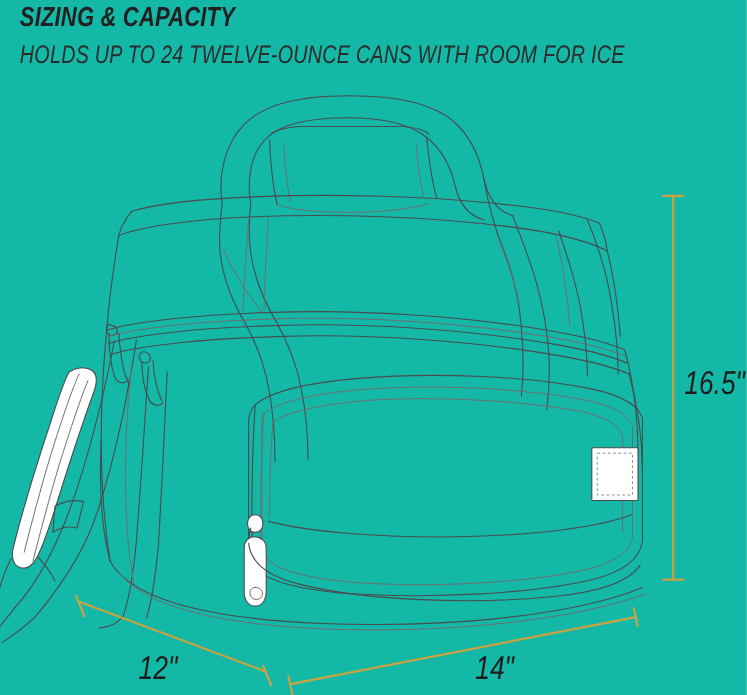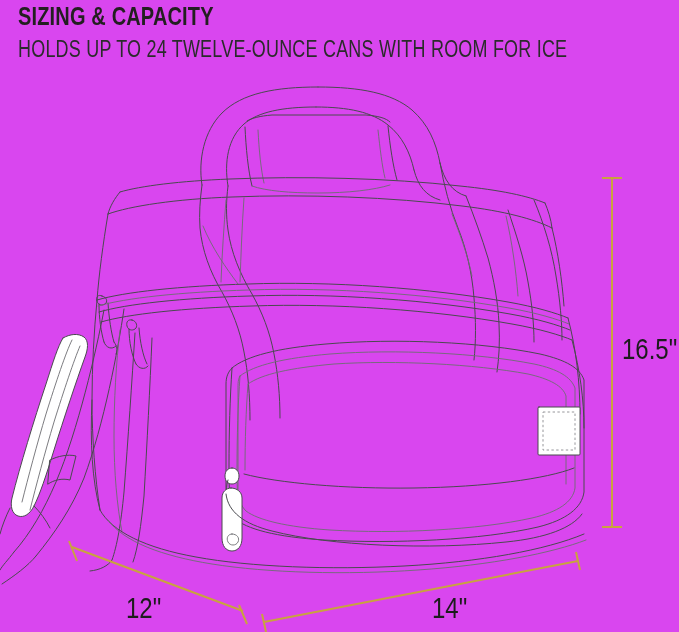--- a/index.html
+++ b/index.html
@@ -9,22 +9,23 @@
     background: #ffffff;
   }
   body {
     font-family: "Liberation Sans", sans-serif;
     -webkit-font-smoothing: antialiased;
   }
   #page {
     position: relative;
     width: 679px;
     height: 632px;
-    background: #d946ef;
+    background: #14b8a6;
     overflow: hidden;
+    font-style: italic;
   }
 
   
   .header {
     position: absolute;
     left: 18px;
     top: 2px;
     width: 640px;
   }
   .title {

